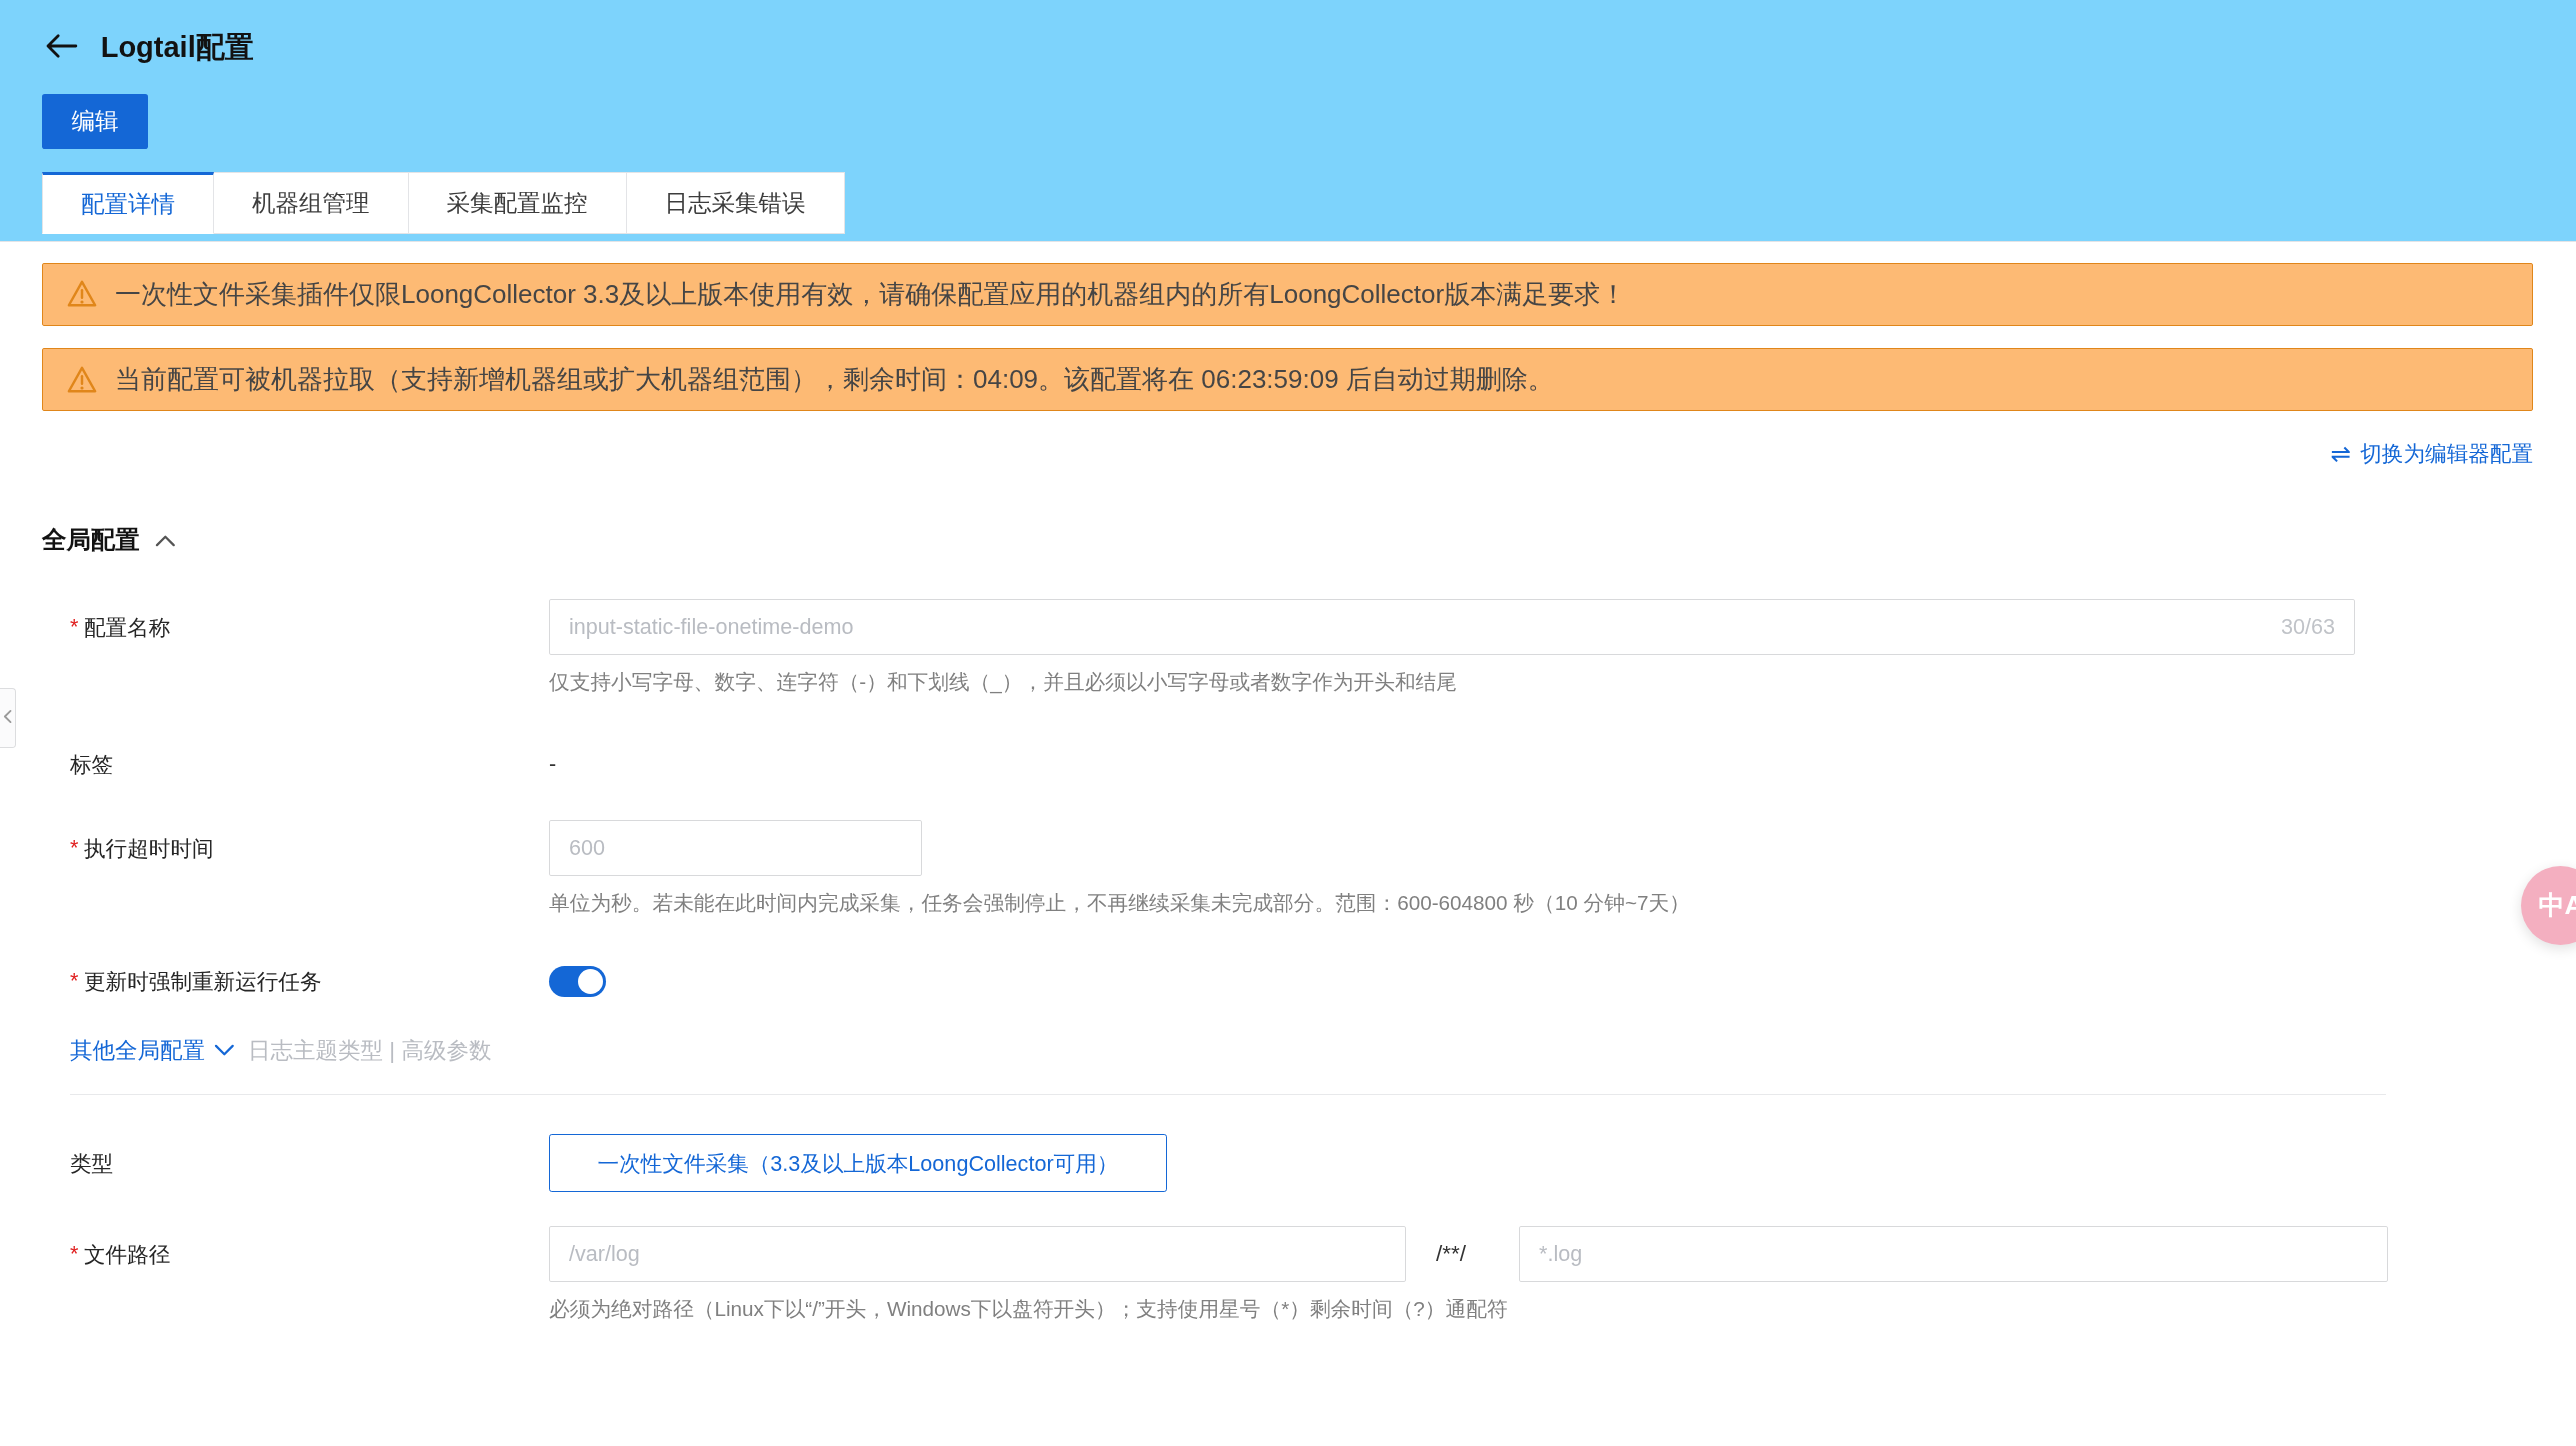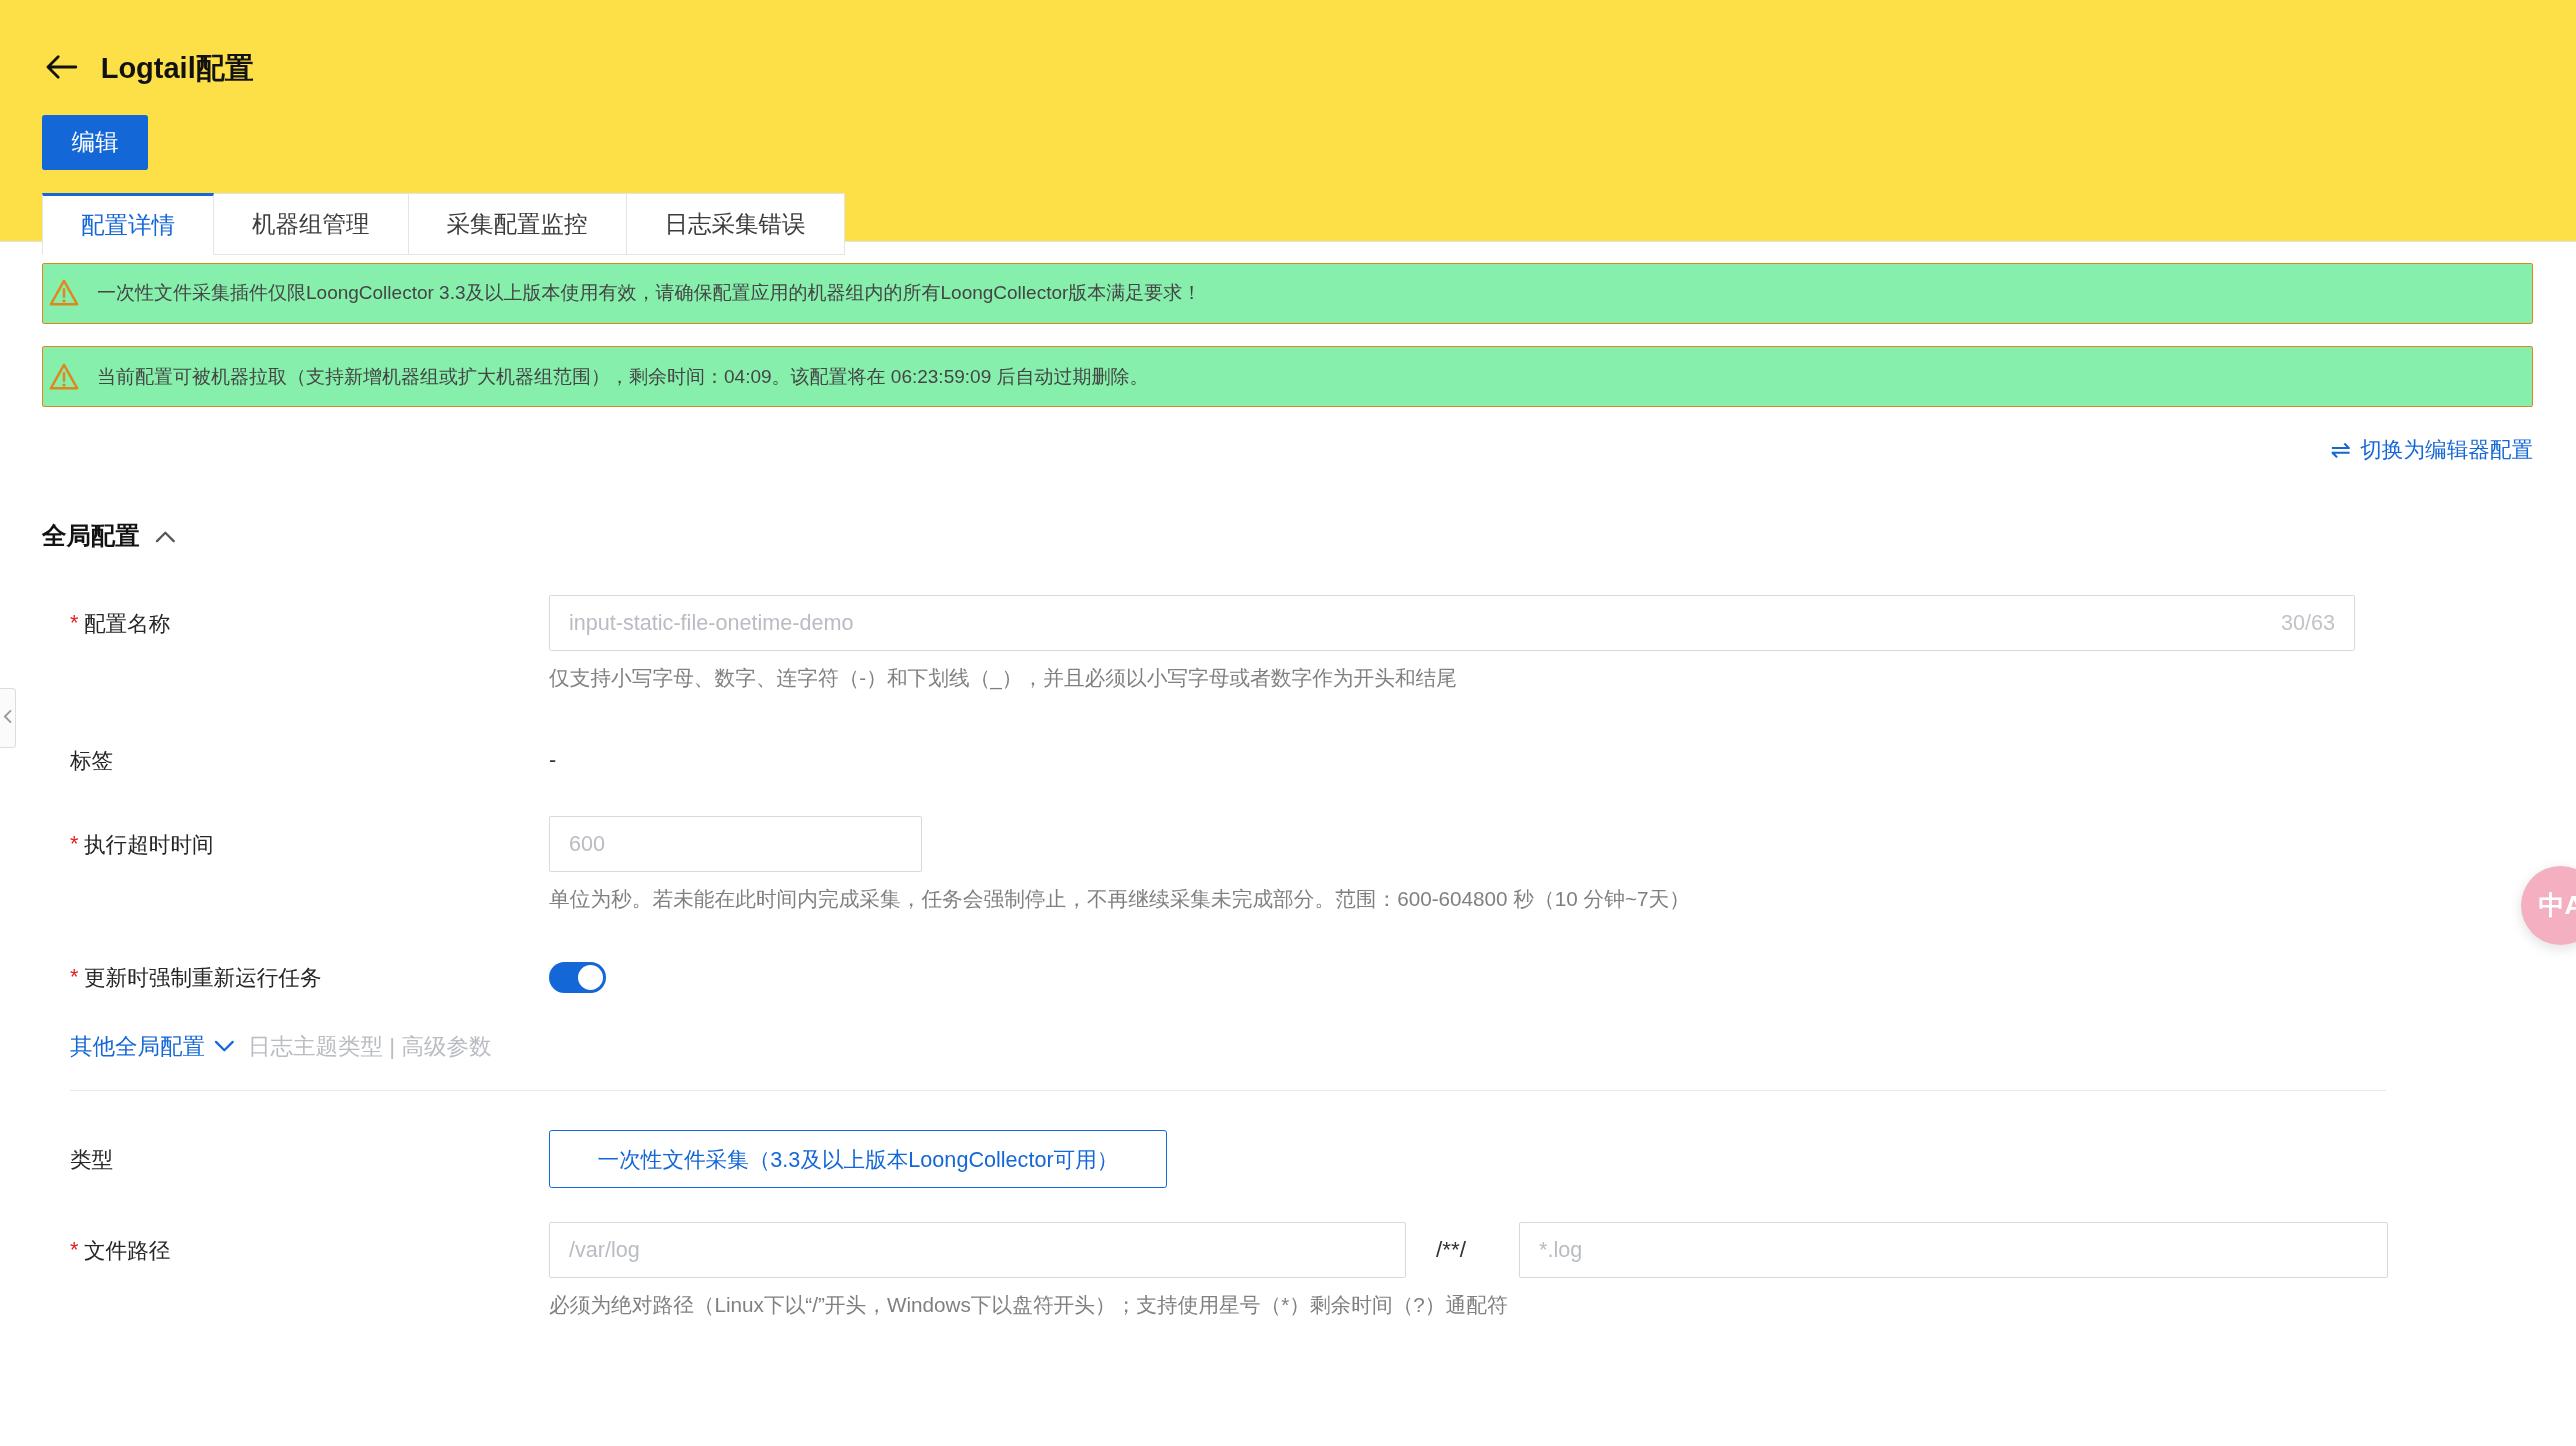--- a/index.html
+++ b/index.html
@@ -3,23 +3,23 @@
 <meta charset="utf-8">
 <style>
   * { box-sizing: border-box; margin: 0; padding: 0; }
   html,body { width: 2576px; height: 1447px; overflow: hidden; }
   body {
     font-family: "Liberation Sans", "DejaVu Sans", sans-serif;
     background: #ffffff; color: #1f1f1f; position: relative;
   }
   
   .page-header {
-    background: #fde047;
+    background: #7dd3fc;
     border-bottom: 0.9px solid #e3e4e7;
-    padding: 45px 0 0 42px;
+    padding: 24px 0 0 42px;
     height: 242px;
   }
   .title-row { display: flex; align-items: center; gap: 20.7px; height: 47px; }
   .back-btn { width: 38px; height: 38px; display: flex; align-items: center; justify-content: center; cursor: pointer; }
   .page-title { font-size: 29px; font-weight: 700; color: #121212; }
   .primary-btn {
     margin-top: 22.5px;
     display: inline-flex; align-items: center; justify-content: center;
     min-width: 106px; height: 55px; padding: 0 26px;
     background: #1467d6; color: #fff; font-size: 23.5px;
@@ -34,23 +34,23 @@
   }
   .tab:first-child { border-left: 0.9px solid #e3e4e7; }
   .tab.active {
     color: #1467d6; border-top: 3.8px solid #1467d6;
     border-bottom-color: #ffffff; padding-top: 0;
   }
   
   .content { padding: 0 42px; background: #fff; }
   .alert {
     margin-top: 20.7px; display: flex; align-items: center; gap: 17px;
-    width: 2491px; min-height: 61px; padding: 13px 5px;
-    background: #86efac; border: 0.9px solid #e0861a; border-radius: 1.9px;
-    font-size: 19px; color: #454545;
+    width: 2491px; min-height: 61px; padding: 13px 23px;
+    background: #fdba74; border: 0.9px solid #e0861a; border-radius: 1.9px;
+    font-size: 26px; color: #454545;
   }
   .alert + .alert { margin-top: 22.5px; }
   .warn-icon { flex: 0 0 auto; display: flex; }
   .link-row { width: 2491px; margin-top: 28px; display: flex; justify-content: flex-end; }
   .text-link {
     color: #1467d6; font-size: 21.6px; cursor: pointer;
     display: inline-flex; align-items: center; gap: 9.4px; text-decoration: none;
   }
   .swap-glyph { font-size: 24.4px; }
   .section-title {

